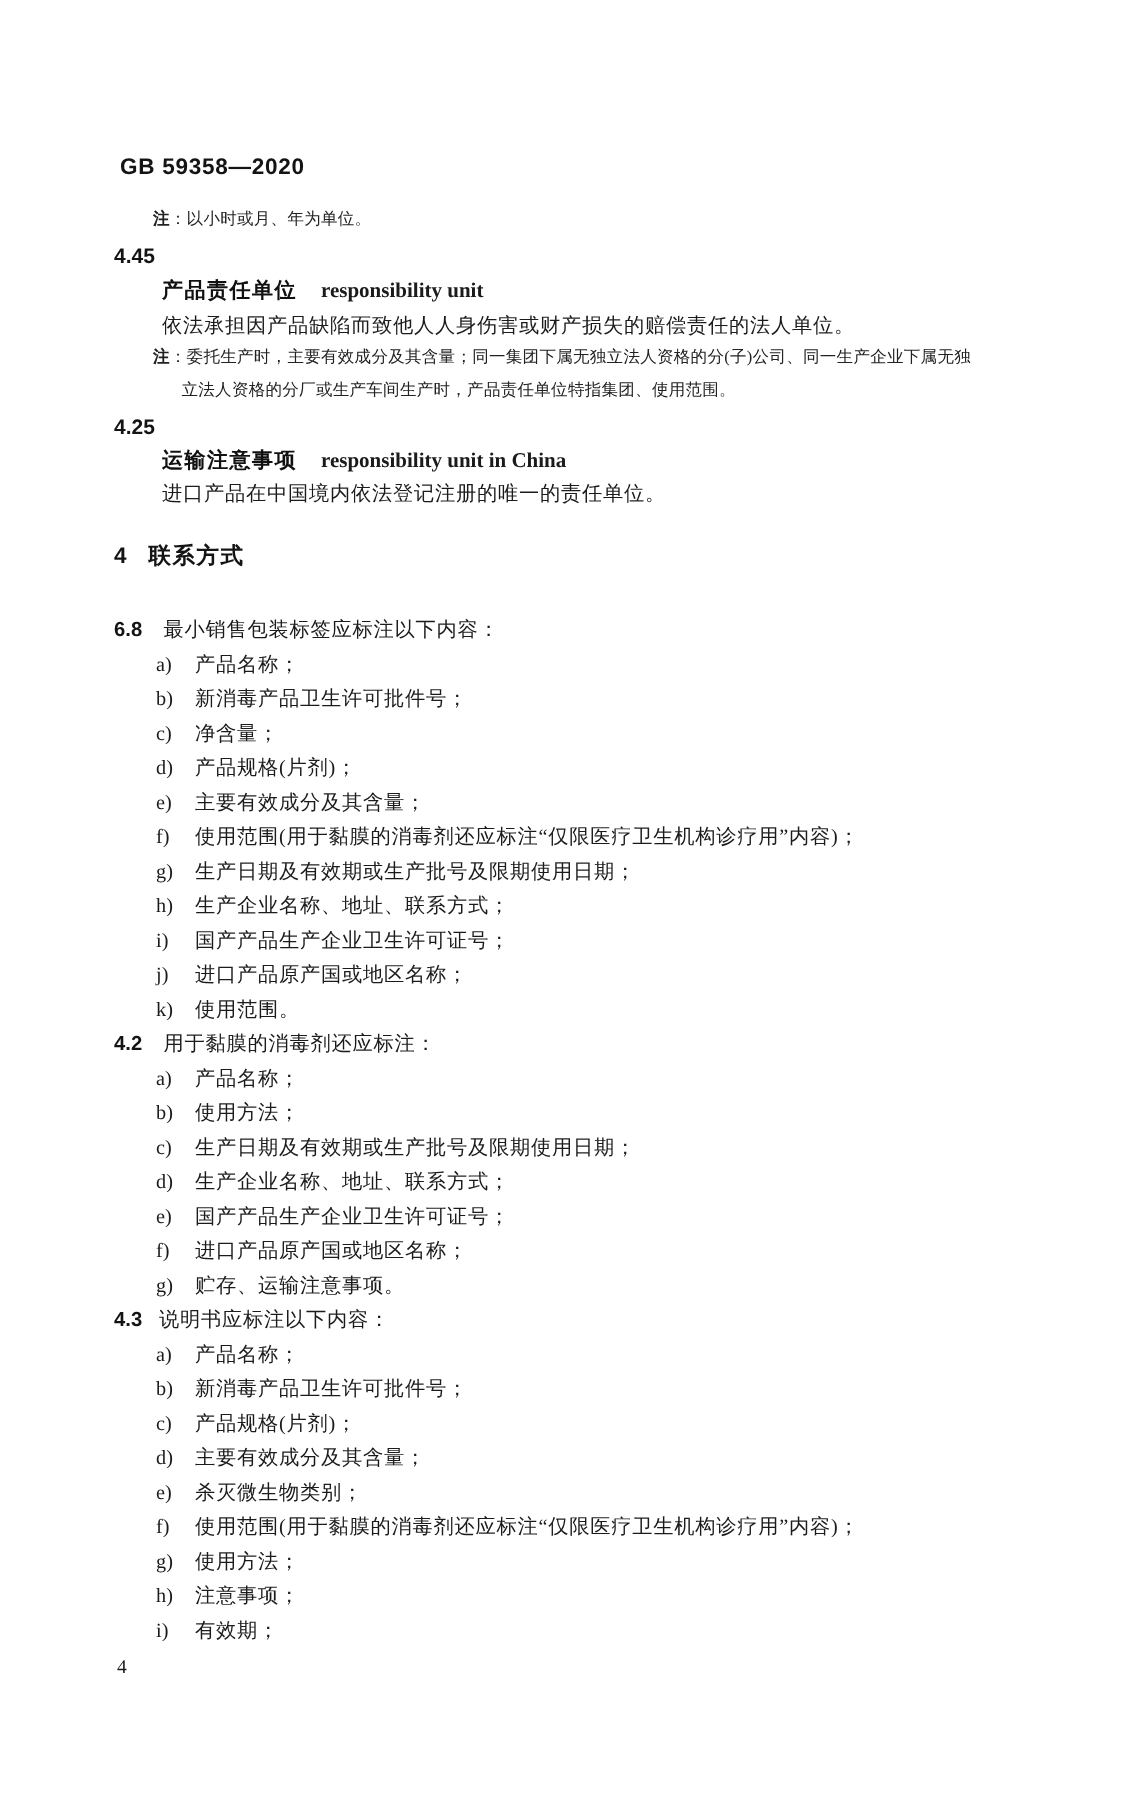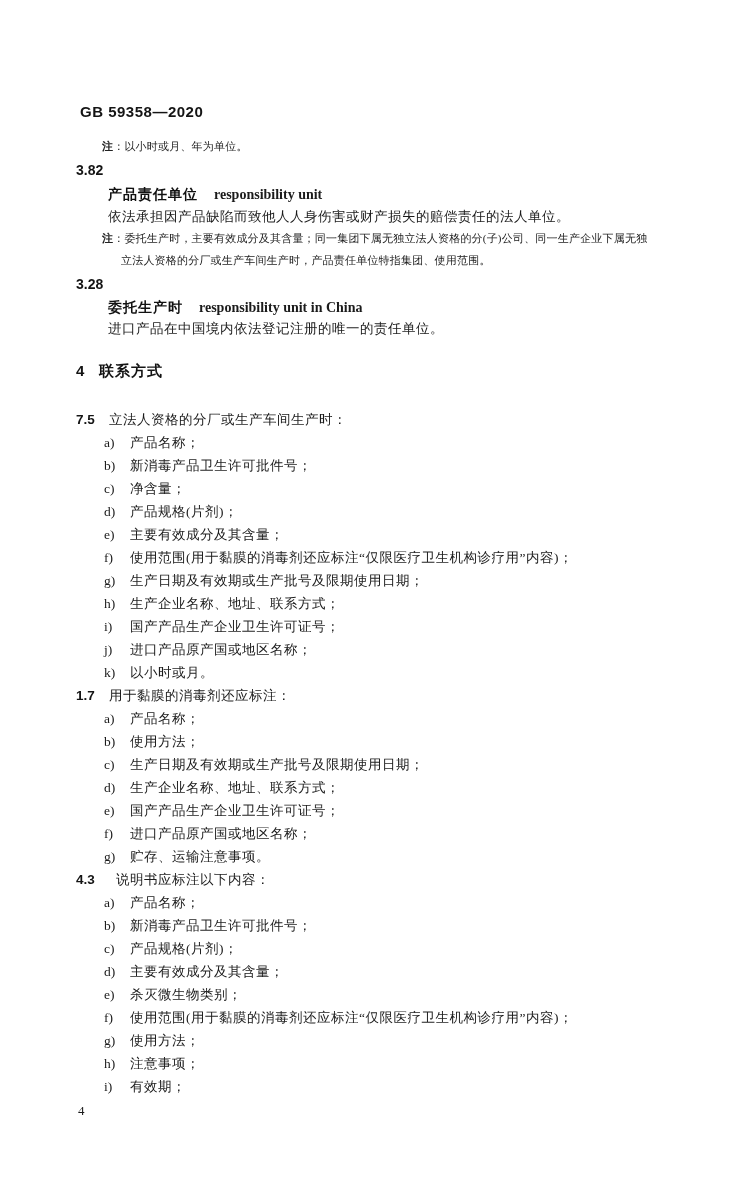--- a/index.html
+++ b/index.html
@@ -38,57 +38,57 @@
 
   <div class="line" style="top:104px">
     <span class="abs hdr" style="left:80px">GB 59358—2020</span>
   </div>
 
   <div class="line" style="top:141px">
     <span class="abs note" style="left:102px"><span class="notelbl">注</span><span>：以小时或月、年为单位。</span></span>
   </div>
 
   <div class="line" style="top:163px">
-    <span class="abs termnum" style="left:76px">3.82</span>
+    <span class="abs termnum" style="left:76px">4.45</span>
   </div>
   <div class="line" style="top:186px">
     <span class="abs" style="left:108px">
       <span class="term">产品责任单位</span><span class="termen">responsibility unit</span>
     </span>
   </div>
   <div class="line" style="top:210px">
     <span class="abs def" style="left:108px">依法承担因产品缺陷而致他人人身伤害或财产损失的赔偿责任的法人单位。</span>
   </div>
   <div class="line" style="top:233px">
     <span class="abs note" style="left:102px"><span class="notelbl">注</span><span>：委托生产时，主要有效成分及其含量；同一集团下属无独立法人资格的分(子)公司、同一生产企业下属无独</span></span>
   </div>
   <div class="line" style="top:255px">
     <span class="abs note" style="left:121px">立法人资格的分厂或生产车间生产时，产品责任单位特指集团、使用范围。</span>
   </div>
 
   <div class="line" style="top:277px">
-    <span class="abs termnum" style="left:76px">3.28</span>
+    <span class="abs termnum" style="left:76px">4.25</span>
   </div>
   <div class="line" style="top:299px">
     <span class="abs" style="left:108px">
-      <span class="term">委托生产时</span><span class="termen">responsibility unit in China</span>
+      <span class="term">运输注意事项</span><span class="termen">responsibility unit in China</span>
     </span>
   </div>
   <div class="line" style="top:322px">
     <span class="abs def" style="left:108px">进口产品在中国境内依法登记注册的唯一的责任单位。</span>
   </div>
 
   <div class="line" style="top:363px">
     <span class="abs secnum" style="left:76px">4</span>
     <span class="abs sectitle" style="left:99px">联系方式</span>
   </div>
 
   <div class="line" style="top:413px">
-    <span class="abs clnum" style="left:76px">7.5</span>
-    <span class="abs cltext" style="left:109px">立法人资格的分厂或生产车间生产时：</span>
+    <span class="abs clnum" style="left:76px">6.8</span>
+    <span class="abs cltext" style="left:109px">最小销售包装标签应标注以下内容：</span>
   </div>
   <div class="line" style="top:436px">
       <span class="abs itemletter" style="left:104px">a)</span>
       <span class="abs itemtext" style="left:130px">产品名称；</span>
     </div>
   <div class="line" style="top:459px">
       <span class="abs itemletter" style="left:104px">b)</span>
       <span class="abs itemtext" style="left:130px">新消毒产品卫生许可批件号；</span>
     </div>
   <div class="line" style="top:482px">
@@ -118,25 +118,25 @@
   <div class="line" style="top:620px">
       <span class="abs itemletter" style="left:104px">i)</span>
       <span class="abs itemtext" style="left:130px">国产产品生产企业卫生许可证号；</span>
     </div>
   <div class="line" style="top:643px">
       <span class="abs itemletter" style="left:104px">j)</span>
       <span class="abs itemtext" style="left:130px">进口产品原产国或地区名称；</span>
     </div>
   <div class="line" style="top:666px">
       <span class="abs itemletter" style="left:104px">k)</span>
-      <span class="abs itemtext" style="left:130px">以小时或月。</span>
+      <span class="abs itemtext" style="left:130px">使用范围。</span>
     </div>
 
   <div class="line" style="top:689px">
-    <span class="abs clnum" style="left:76px">1.7</span>
+    <span class="abs clnum" style="left:76px">4.2</span>
     <span class="abs cltext" style="left:109px">用于黏膜的消毒剂还应标注：</span>
   </div>
   <div class="line" style="top:712px">
       <span class="abs itemletter" style="left:104px">a)</span>
       <span class="abs itemtext" style="left:130px">产品名称；</span>
     </div>
   <div class="line" style="top:735px">
       <span class="abs itemletter" style="left:104px">b)</span>
       <span class="abs itemtext" style="left:130px">使用方法；</span>
     </div>
@@ -156,21 +156,21 @@
       <span class="abs itemletter" style="left:104px">f)</span>
       <span class="abs itemtext" style="left:130px">进口产品原产国或地区名称；</span>
     </div>
   <div class="line" style="top:850px">
       <span class="abs itemletter" style="left:104px">g)</span>
       <span class="abs itemtext" style="left:130px">贮存、运输注意事项。</span>
     </div>
 
   <div class="line" style="top:873px">
     <span class="abs clnum" style="left:76px">4.3</span>
-    <span class="abs cltext" style="left:116px">说明书应标注以下内容：</span>
+    <span class="abs cltext" style="left:106px">说明书应标注以下内容：</span>
   </div>
   <div class="line" style="top:896px">
       <span class="abs itemletter" style="left:104px">a)</span>
       <span class="abs itemtext" style="left:130px">产品名称；</span>
     </div>
   <div class="line" style="top:919px">
       <span class="abs itemletter" style="left:104px">b)</span>
       <span class="abs itemtext" style="left:130px">新消毒产品卫生许可批件号；</span>
     </div>
   <div class="line" style="top:942px">

